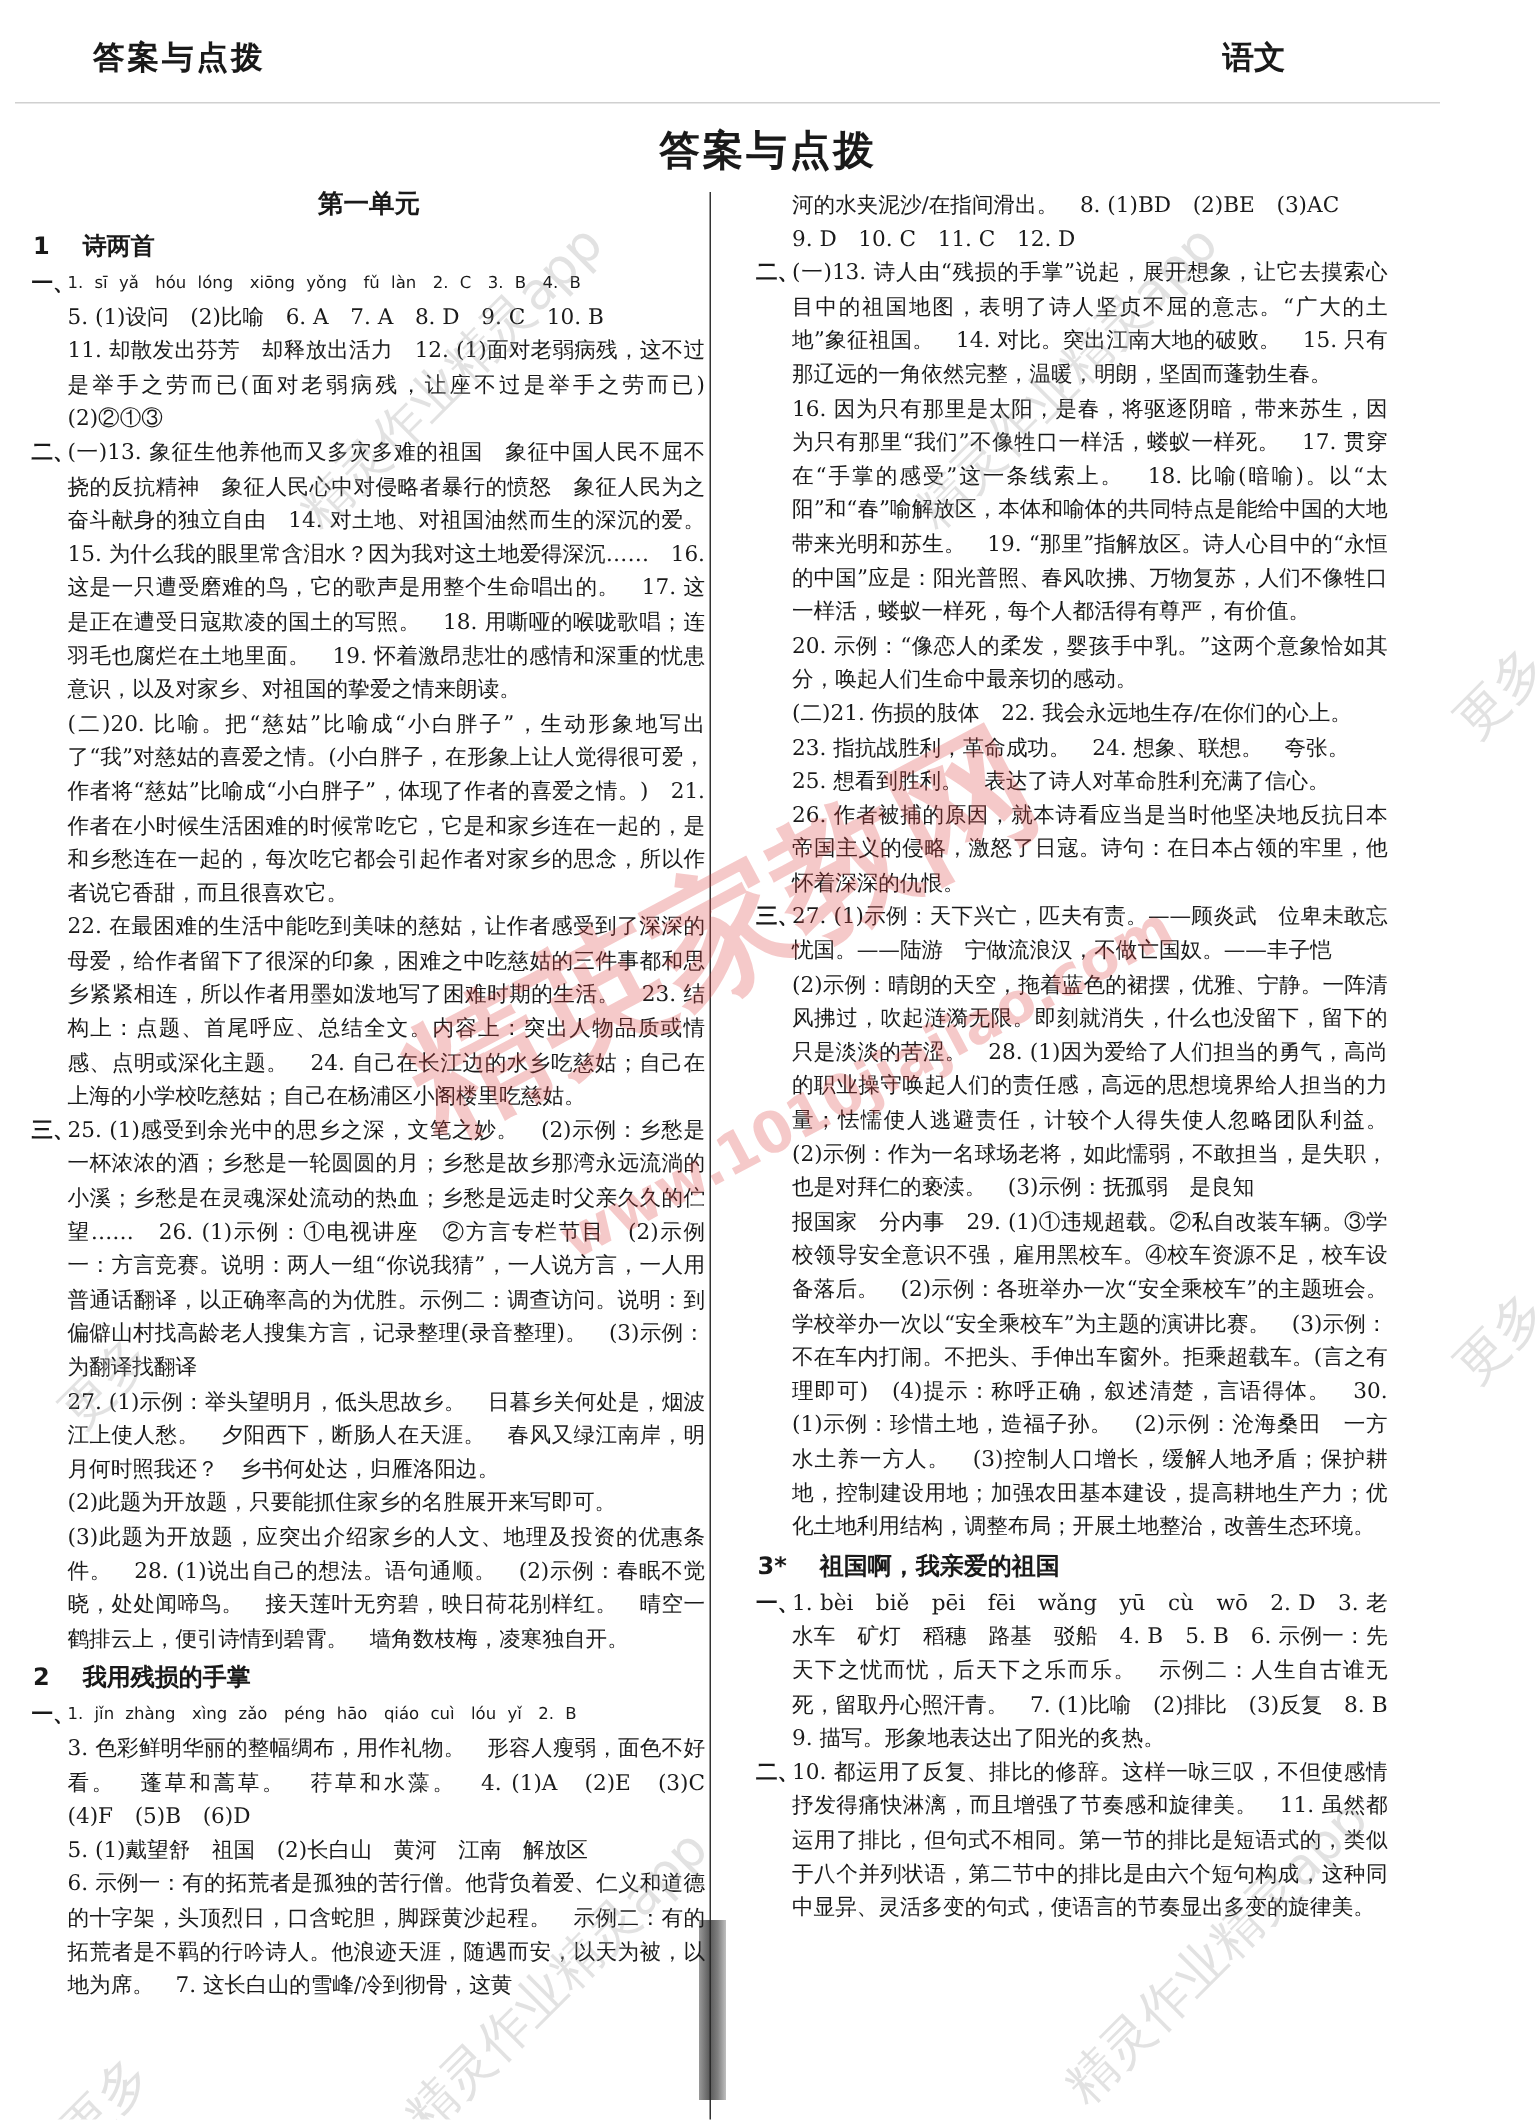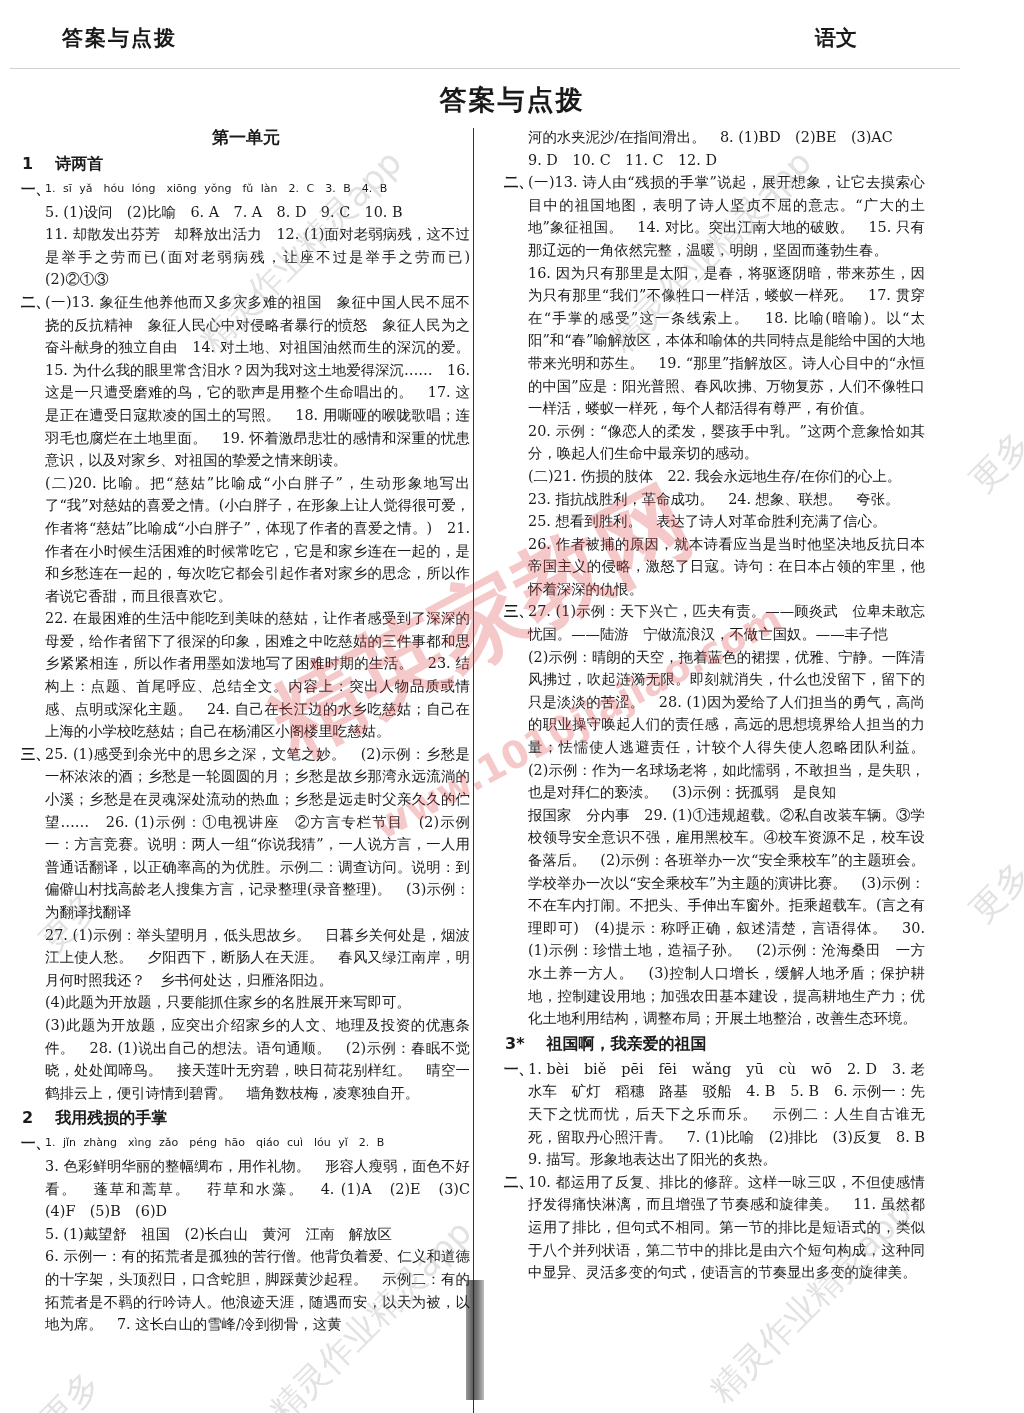--- a/index.html
+++ b/index.html
@@ -12,21 +12,21 @@
   .running-head .rule { position: absolute; left: 10px; top: 50px; width: 950px; height: 1px; background: #d0d0d0; }
 
   .page-title { position: absolute; top: 82px; left: 0; width: 1024px; text-align: center; font-size: 27px; font-weight: bold; font-family: "DejaVu Sans", sans-serif; letter-spacing: 2px; }
 
   .col { position: absolute; top: 126px; font-size: 14.4px; line-height: 22.6px; }
   .col.left { left: 22px; width: 448px; }
   .col.right { left: 505px; width: 420px; }
   .divider { position: absolute; left: 473px; top: 128px; width: 1px; height: 1290px; background: #333; }
   .divider-smudge { position: absolute; left: 466px; top: 1280px; width: 18px; height: 120px; background: linear-gradient(90deg, #777, #222 40%, #555 70%, #aaa); opacity: .75; }
 
-  .unit-title { text-align: center; font-size: 17px; font-weight: bold; line-height: 24px; font-family: Liberation Serif, serif; }
+  .unit-title { text-align: center; font-size: 17px; font-weight: bold; line-height: 24px; font-family: Liberation Mono, monospace; }
   .lesson-title { text-align: left; font-size: 16px; font-weight: bold; line-height: 24px; font-family: "DejaVu Sans", sans-serif; margin: 2px 0; }
   .lesson-title .num { margin-right: 22px; }
 
   .para { position: relative; padding-left: 23px; text-align: justify; }
   .para .mark { position: absolute; left: -1px; top: 0; font-weight: bold; }
   .para.cont { padding-left: 23px; }
   .py { font-family: "DejaVu Sans", sans-serif; font-size: 11px; word-spacing: 4px; }
 
   .watermark { position: absolute; pointer-events: none; font-family: "DejaVu Sans", sans-serif; color: rgba(150,150,150,0.28); font-size: 34px; white-space: nowrap; transform-origin: left top; }
   .wm-red { position: absolute; pointer-events: none; font-family: "DejaVu Sans", sans-serif; color: rgba(220,60,60,0.28); font-weight: bold; white-space: nowrap; transform-origin: center; }
@@ -62,21 +62,21 @@
     <span class="mark">二、</span>
     <div>(一)13. 象征生他养他而又多灾多难的祖国　象征中国人民不屈不挠的反抗精神　象征人民心中对侵略者暴行的愤怒　象征人民为之奋斗献身的独立自由　14. 对土地、对祖国油然而生的深沉的爱。　15. 为什么我的眼里常含泪水？因为我对这土地爱得深沉……　16. 这是一只遭受磨难的鸟，它的歌声是用整个生命唱出的。　17. 这是正在遭受日寇欺凌的国土的写照。　18. 用嘶哑的喉咙歌唱；连羽毛也腐烂在土地里面。　19. 怀着激昂悲壮的感情和深重的忧患意识，以及对家乡、对祖国的挚爱之情来朗读。</div>
     <div>(二)20. 比喻。把“慈姑”比喻成“小白胖子”，生动形象地写出了“我”对慈姑的喜爱之情。(小白胖子，在形象上让人觉得很可爱，作者将“慈姑”比喻成“小白胖子”，体现了作者的喜爱之情。)　21. 作者在小时候生活困难的时候常吃它，它是和家乡连在一起的，是和乡愁连在一起的，每次吃它都会引起作者对家乡的思念，所以作者说它香甜，而且很喜欢它。</div>
     <div>22. 在最困难的生活中能吃到美味的慈姑，让作者感受到了深深的母爱，给作者留下了很深的印象，困难之中吃慈姑的三件事都和思乡紧紧相连，所以作者用墨如泼地写了困难时期的生活。　23. 结构上：点题、首尾呼应、总结全文。内容上：突出人物品质或情感、点明或深化主题。　24. 自己在长江边的水乡吃慈姑；自己在上海的小学校吃慈姑；自己在杨浦区小阁楼里吃慈姑。</div>
   </div>
 
   <div class="para">
     <span class="mark">三、</span>
     <div>25. (1)感受到余光中的思乡之深，文笔之妙。　(2)示例：乡愁是一杯浓浓的酒；乡愁是一轮圆圆的月；乡愁是故乡那湾永远流淌的小溪；乡愁是在灵魂深处流动的热血；乡愁是远走时父亲久久的伫望……　26. (1)示例：①电视讲座　②方言专栏节目　(2)示例一：方言竞赛。说明：两人一组“你说我猜”，一人说方言，一人用普通话翻译，以正确率高的为优胜。示例二：调查访问。说明：到偏僻山村找高龄老人搜集方言，记录整理(录音整理)。　(3)示例：为翻译找翻译</div>
     <div>27. (1)示例：举头望明月，低头思故乡。　日暮乡关何处是，烟波江上使人愁。　夕阳西下，断肠人在天涯。　春风又绿江南岸，明月何时照我还？　乡书何处达，归雁洛阳边。</div>
-    <div>(4)此题为开放题，只要能抓住家乡的名胜展开来写即可。</div>
+    <div>(2)此题为开放题，只要能抓住家乡的名胜展开来写即可。</div>
     <div>(3)此题为开放题，应突出介绍家乡的人文、地理及投资的优惠条件。　28. (1)说出自己的想法。语句通顺。　(2)示例：春眠不觉晓，处处闻啼鸟。　接天莲叶无穷碧，映日荷花别样红。　晴空一鹤排云上，便引诗情到碧霄。　墙角数枝梅，凌寒独自开。</div>
   </div>
 
   <div class="lesson-title">
     <span class="num">2</span><span>我用残损的手掌</span>
   </div>
 
   <div class="para">
     <span class="mark">一、</span>
     <div class="py">1. jǐn zhàng　xìng zǎo　péng hāo　qiáo cuì　lóu yǐ　2. B</div>

